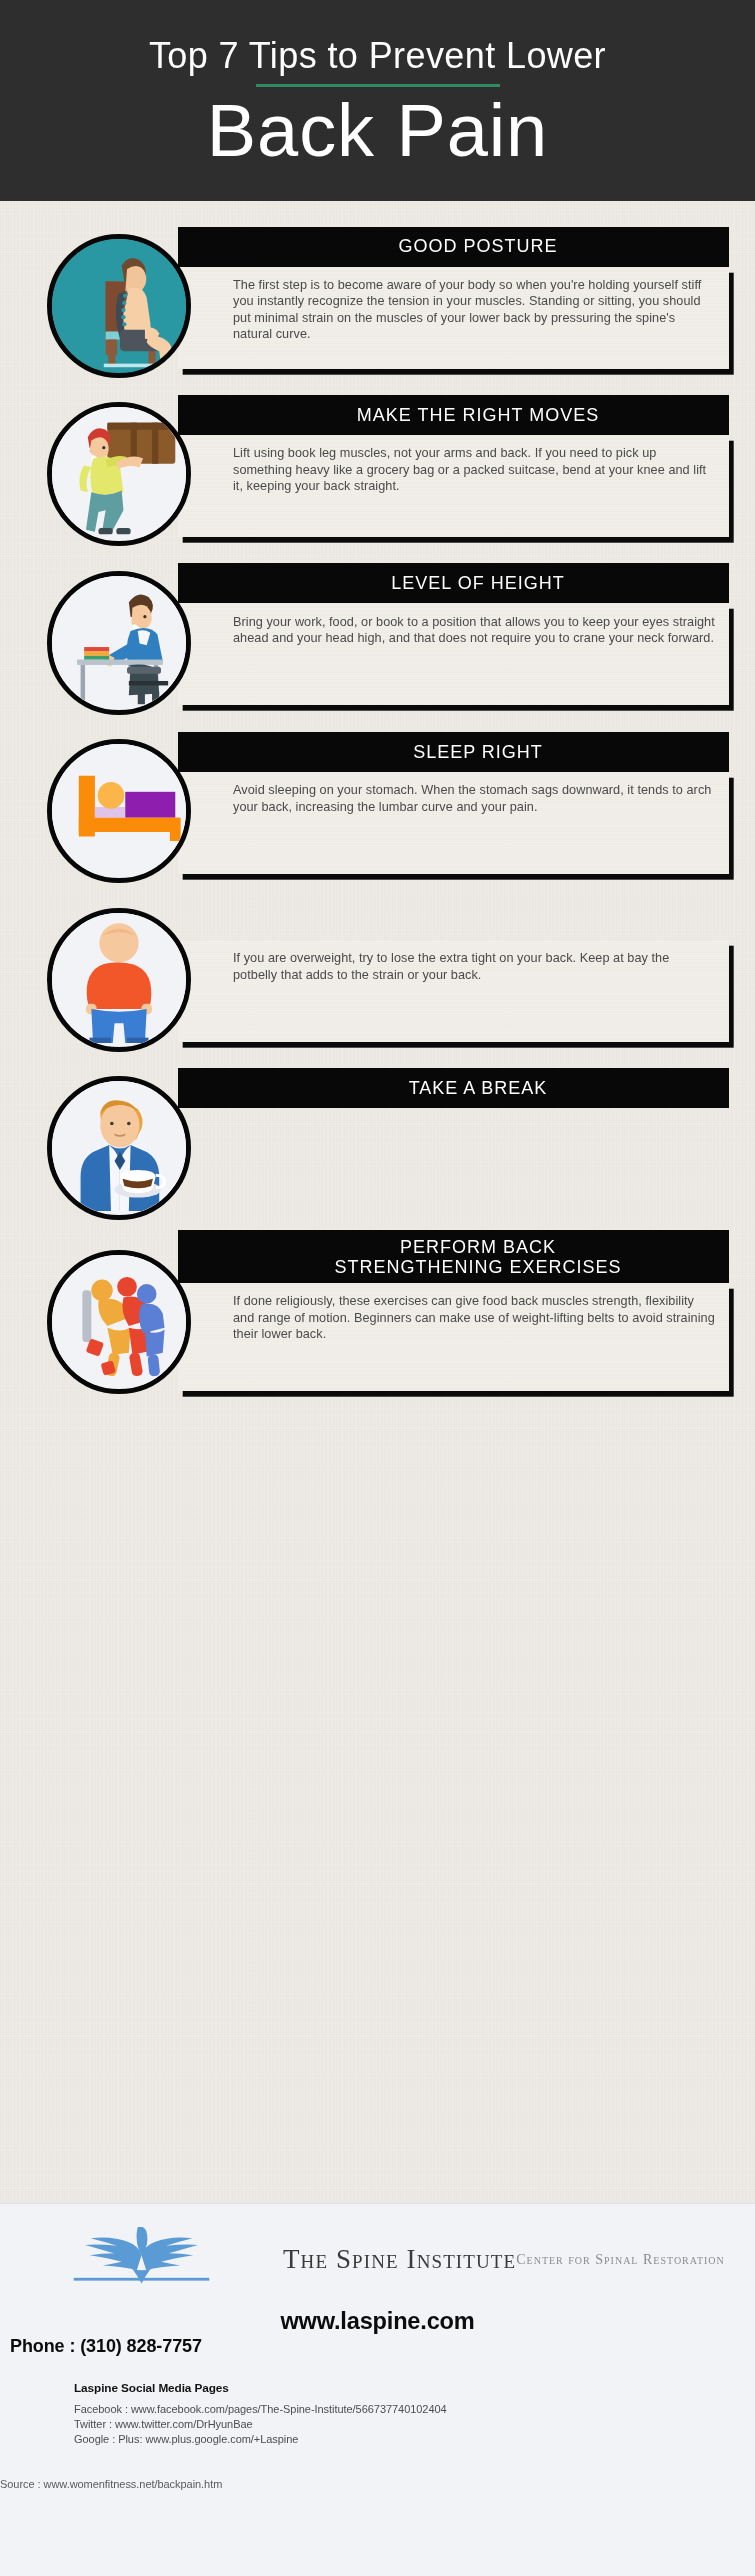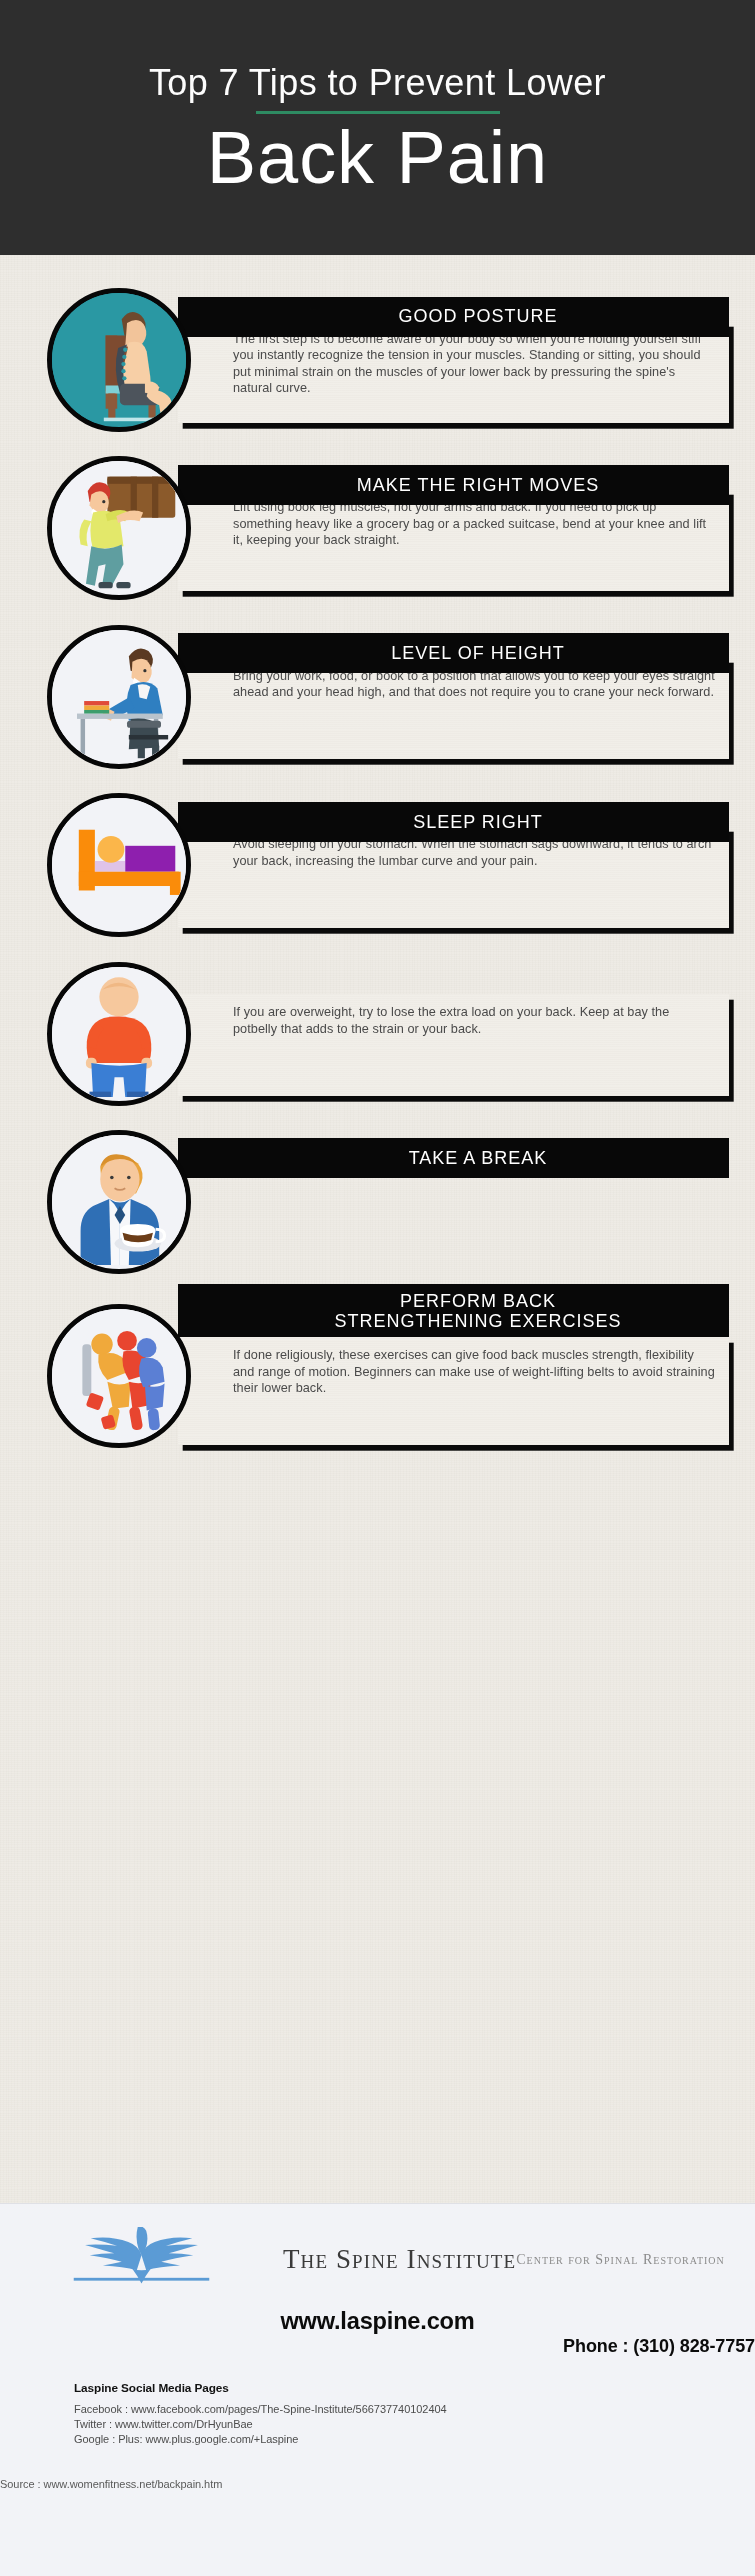--- a/index.html
+++ b/index.html
@@ -19,21 +19,21 @@
     position: relative;
     background:
       repeating-linear-gradient(0deg, rgba(0,0,0,0.012) 0px, rgba(0,0,0,0.012) 0.9px, rgba(255,255,255,0.02) 0.9px, rgba(255,255,255,0.02) 1.9px),
       repeating-linear-gradient(90deg, rgba(0,0,0,0.012) 0px, rgba(0,0,0,0.012) 0.9px, rgba(255,255,255,0.025) 0.9px, rgba(255,255,255,0.025) 2.8px),
       #eeebe4;
   }
 
   
   .header {
     position: relative;
-    height: 255px;
+    height: 201px;
     background: #2e2e2e;
     display: flex;
     flex-direction: column;
     align-items: center;
     justify-content: center;
     padding-top: 3.8px;
   }
   .header-line1 {
     color: #fdfdfd;
     font-size: 36px;
@@ -67,21 +67,21 @@
     position: relative;
     height: 159px;
     margin-bottom: 9.4px;
   }
 
   
   .tip-bar {
     position: absolute;
     left: 178px;
     right: 26.4px;
-    top: 16px;
+    top: 0;
     height: 40px;
     background: #080808;
     display: flex;
     align-items: center;
     justify-content: center;
     z-index: 2;
   }
   .tip-bar.two-line { height: 53px; top: -6.6px; }
 
   .tip-title {
@@ -173,21 +173,21 @@
   }
   .footer-url {
     text-align: center;
     font-size: 23.6px;
     font-weight: bold;
     color: #0c0c0c;
     margin-top: 17px;
     letter-spacing: -0.2px;
   }
   .footer-phone {
-    text-align: right;
+    text-align: left;
     font-size: 18px;
     font-weight: bold;
     color: #0c0c0c;
     margin-top: 0.9px;
     letter-spacing: -0.1px;
     padding-left: 10px;
   }
   .social-block {
     margin: 24.6px 0 0 74px;
   }
@@ -350,21 +350,21 @@
           <path d="M52 68 q-12 10 -12 26 l10 2 q0 -14 8 -22z" fill="#f2572a"></path>
           <path d="M98 68 q12 10 12 26 l-10 2 q0 -14 -8 -22z" fill="#f2572a"></path>
           <rect x="38" y="106" width="12" height="12" rx="5" fill="#f6c89d"></rect>
           <rect x="100" y="106" width="12" height="12" rx="5" fill="#f6c89d"></rect>
           <path d="M44 112 q32 6 62 0 l-2 38 -22 0 -2 -22 -10 0 -2 22 -22 0z" fill="#3a7ed4"></path>
           <rect x="42" y="144" width="24" height="6" fill="#2e60a8"></rect>
           <rect x="84" y="144" width="24" height="6" fill="#2e60a8"></rect>
         </svg>
       </div>
       <div class="tip-body">
-        <p class="tip-text">If you are overweight, try to lose the extra load on your back. Keep at bay the potbelly that adds to the strain or your back.</p>
+        <p class="tip-text">If you are overweight, try to lose the extra tight on your back. Keep at bay the potbelly that adds to the strain or your back.</p>
       </div>
     </div>
 
     <div class="tip">
       <div class="tip-circle">
         <svg width="142" height="142" viewBox="0 0 150 150" aria-hidden="true">
           <rect width="150" height="150" fill="#f2f3f7"></rect>
           <path d="M54 40 q18 -22 42 -4 q8 10 4 22 l-6 12 -38 -6z" fill="#e8a33c"></path>
           <ellipse cx="76" cy="54" rx="22" ry="25" fill="#f6c89d"></ellipse>
           <path d="M54 40 q20 -16 42 -2 q-8 -12 -24 -12 q-14 0 -18 14z" fill="#d9902c"></path>

